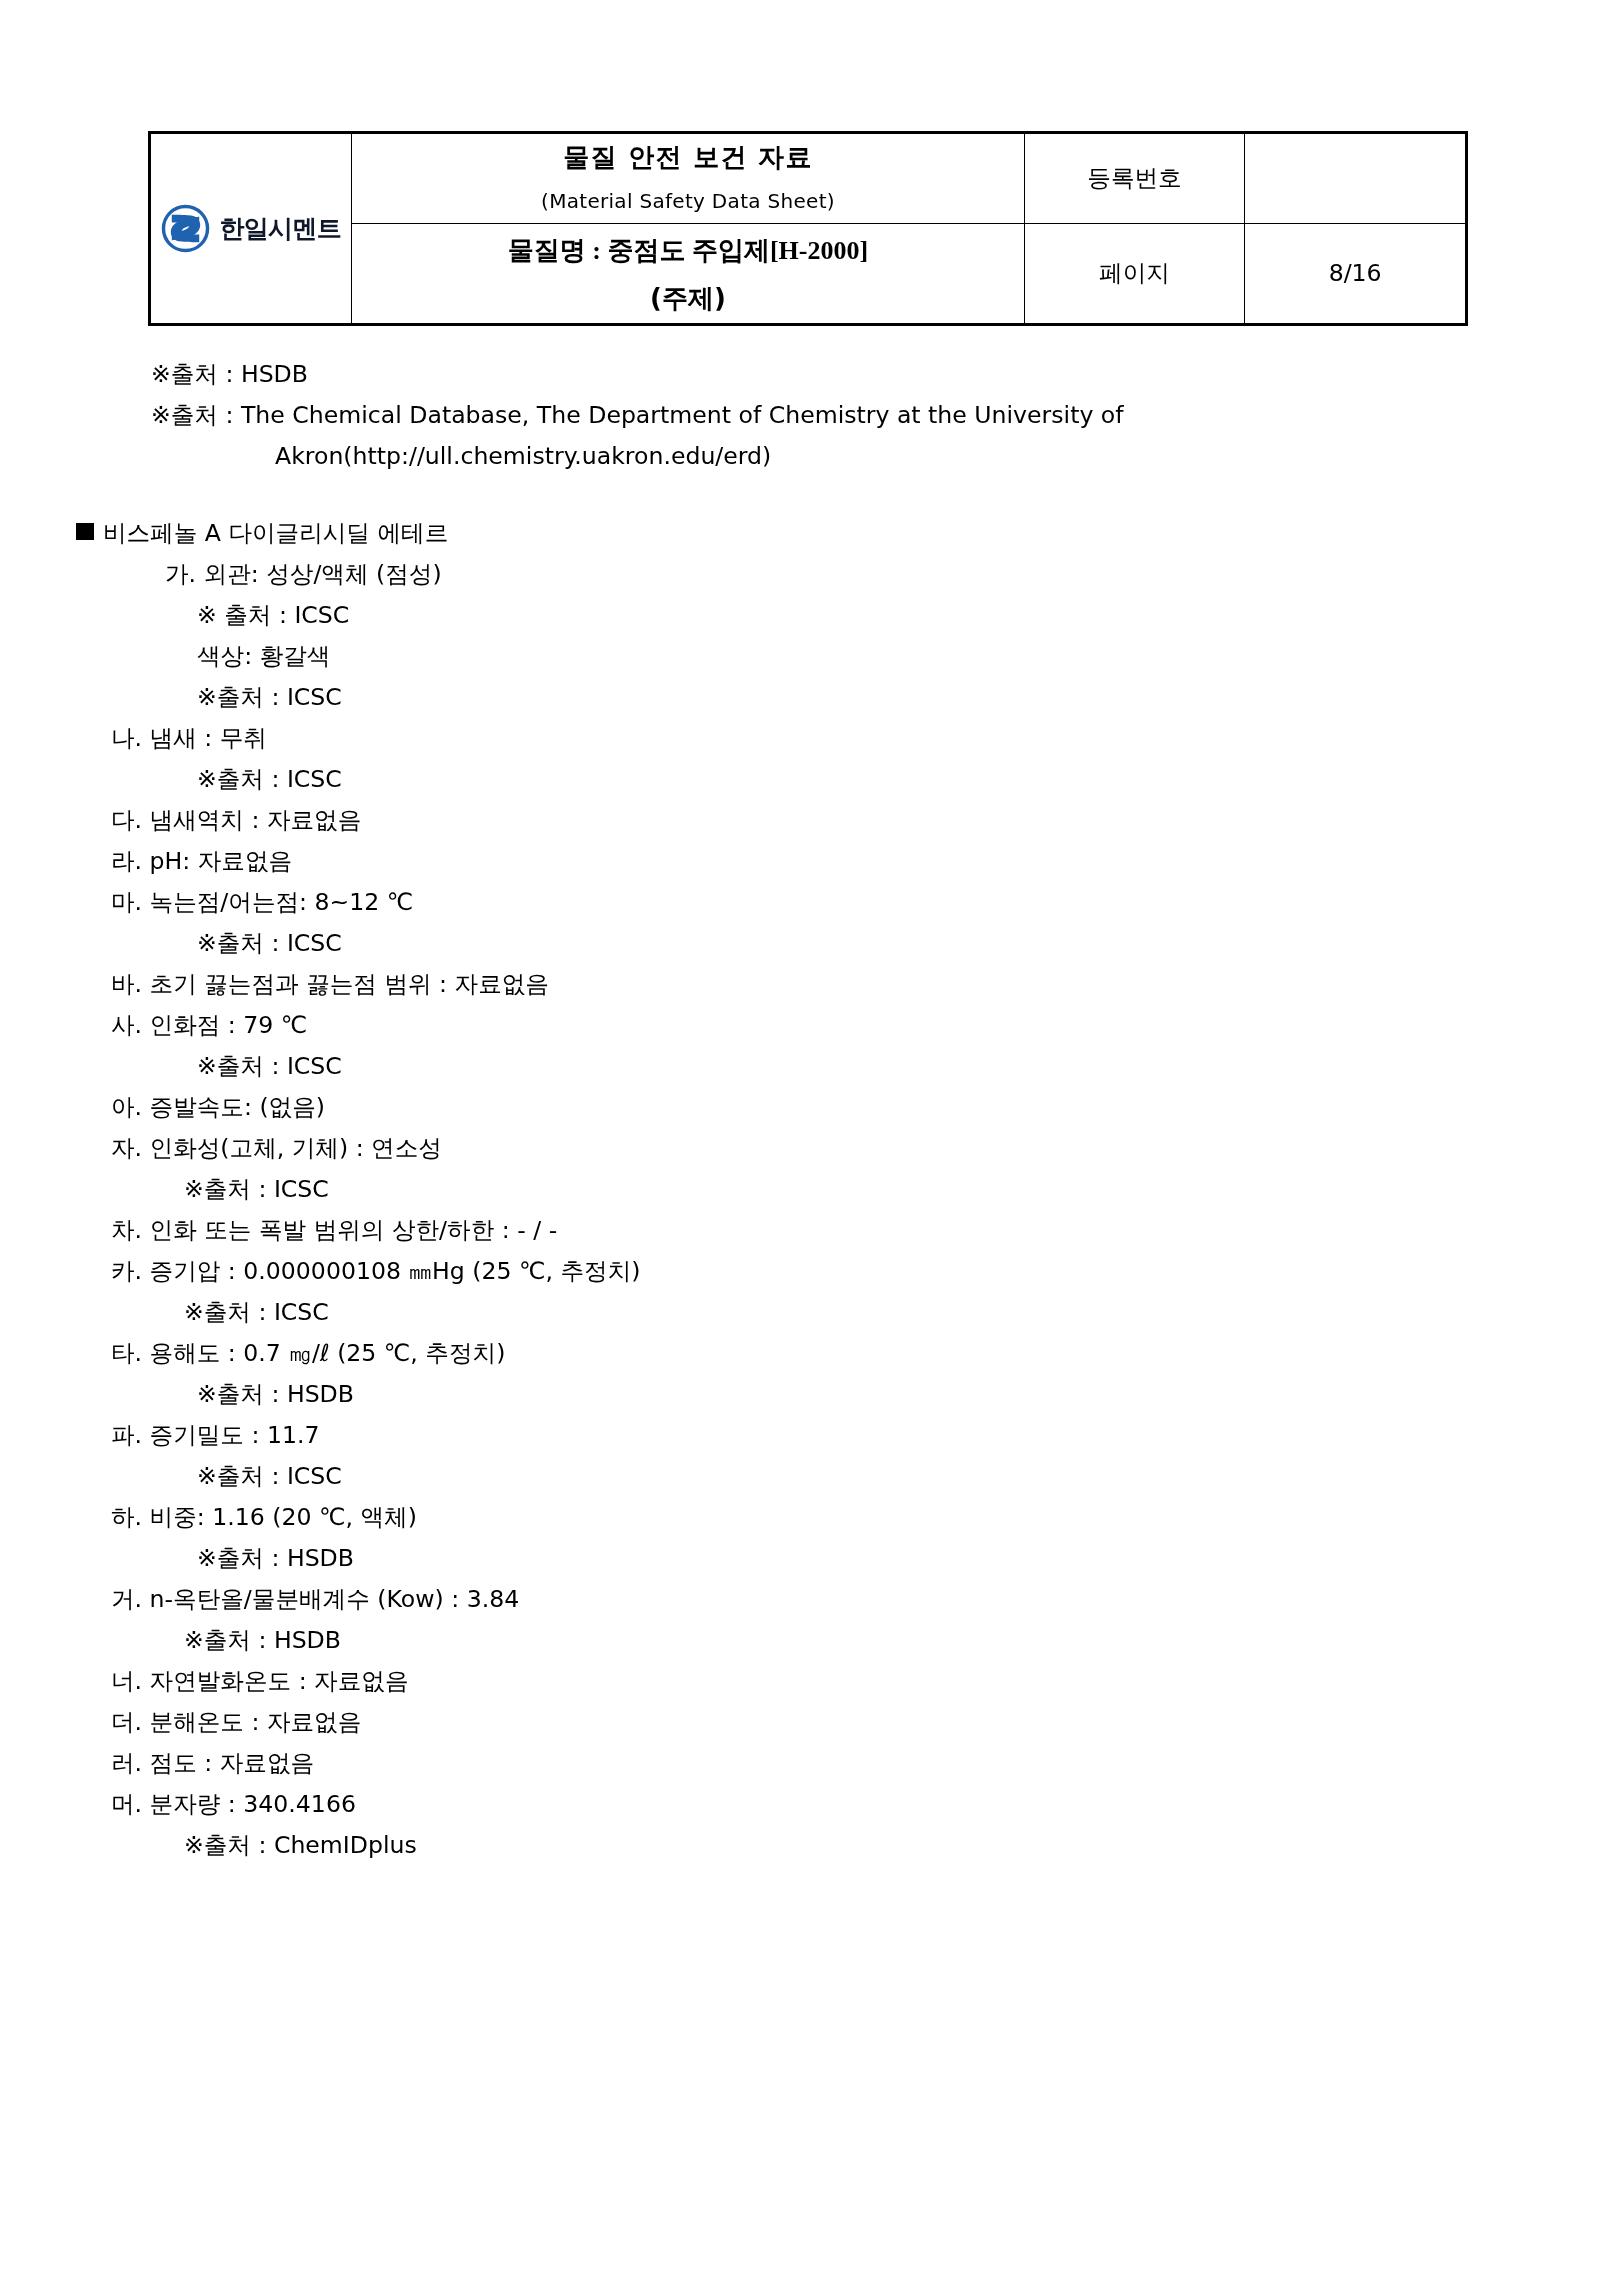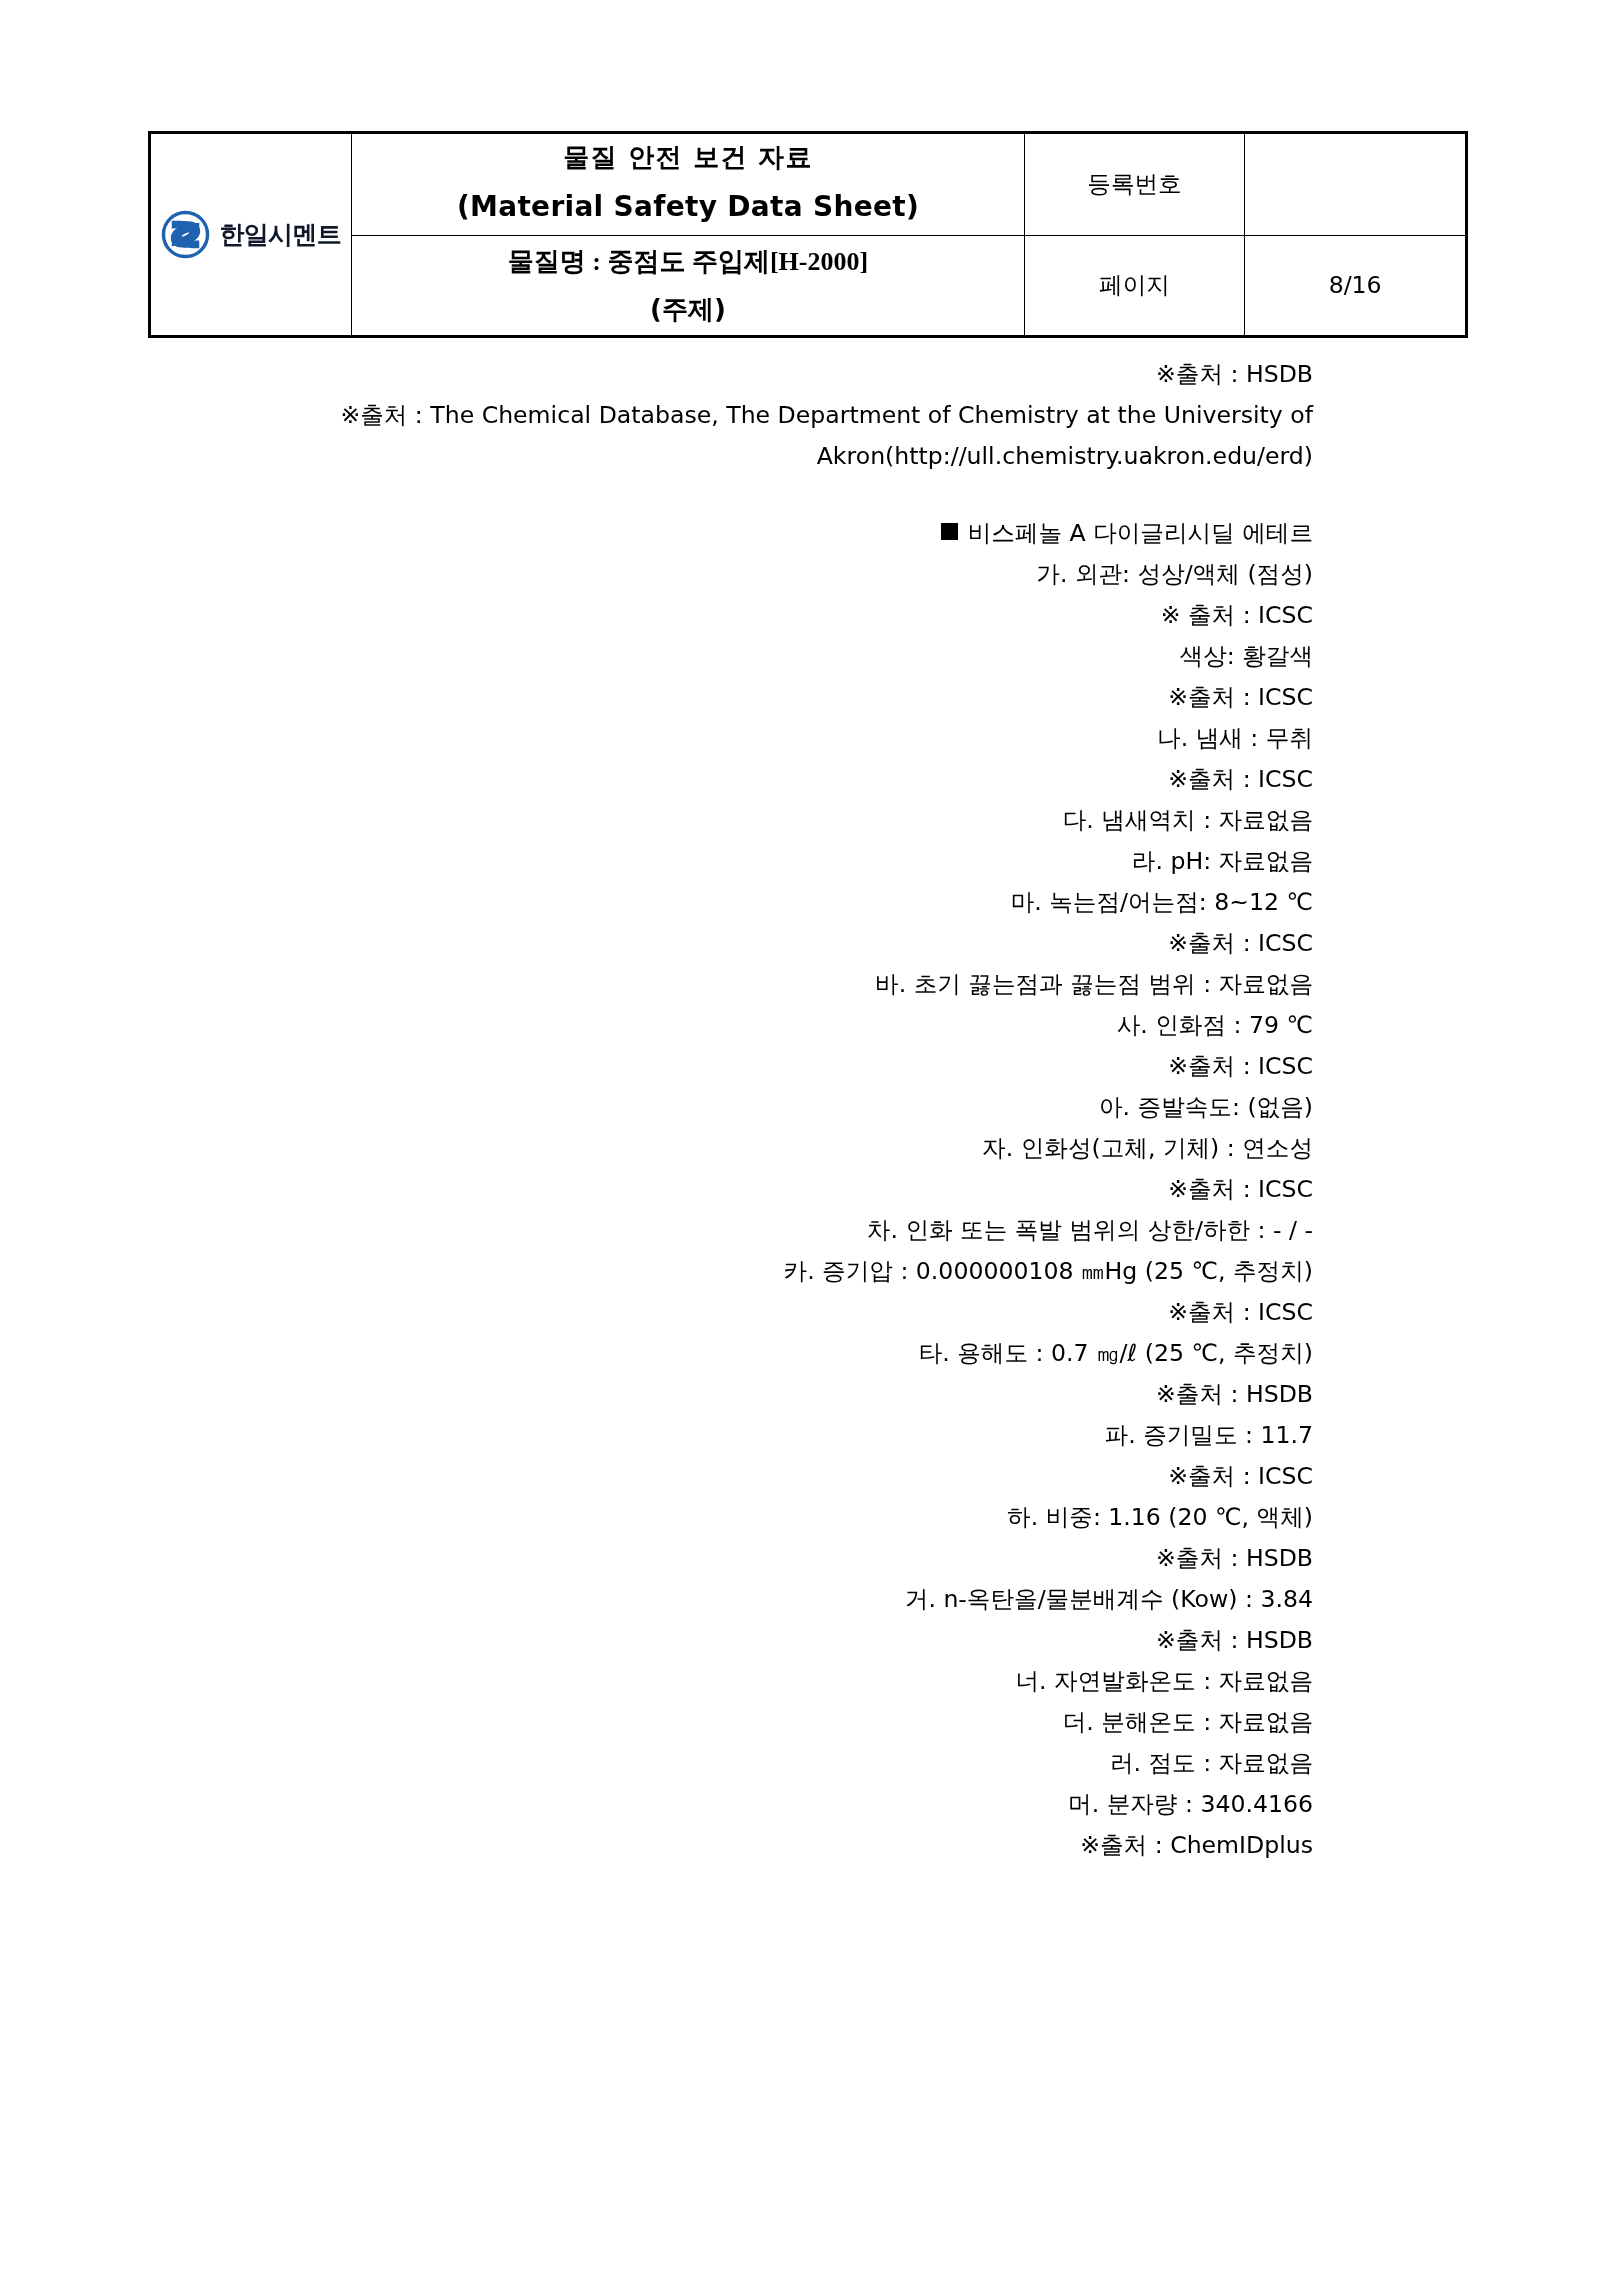--- a/index.html
+++ b/index.html
@@ -47,22 +47,22 @@
   }
 
   .title-line-ko {
     font-size: 26px;
     font-weight: bold;
     letter-spacing: 1.3px;
     line-height: 1.5;
     margin: 3.9px 0 0 0;
   }
   .title-line-en {
-    font-size: 28px;
-    font-weight: bold;
+    font-size: 20px;
+    font-weight: normal;
     letter-spacing: 0.3px;
     line-height: 1.5;
     margin: 9.2px 0 6.6px 0;
   }
   .subject-line {
     font-size: 26px;
     font-weight: bold;
     line-height: 1.5;
     margin: 6.6px 0 0 0;
     font-family: Liberation Serif, serif;
@@ -101,21 +101,20 @@
     letter-spacing: -0.7px;
     white-space: nowrap;
   }
 
   
   .doc-body {
     position: absolute;
     left: 0;
     top: 354px;
     width: 1313px;
-    text-align: right;
   }
   .ln {
     font-size: 23.6px;
     line-height: 41px;
     white-space: pre;
     color: #000000;
     height: 41px;
   }
   .ln-spacer {
     height: 36px;

